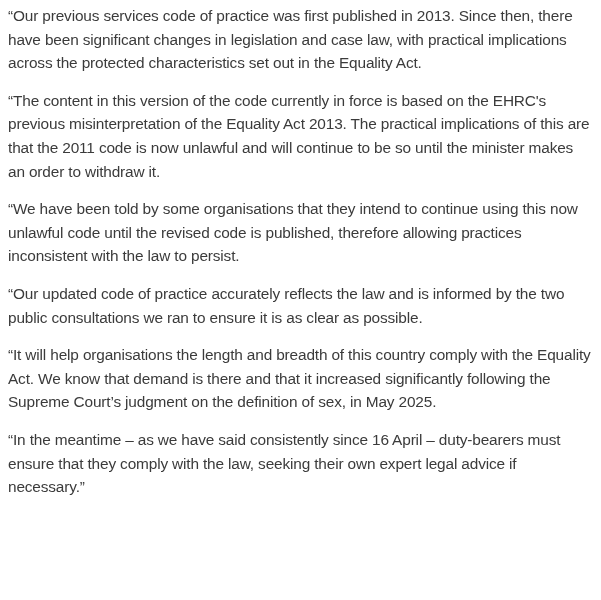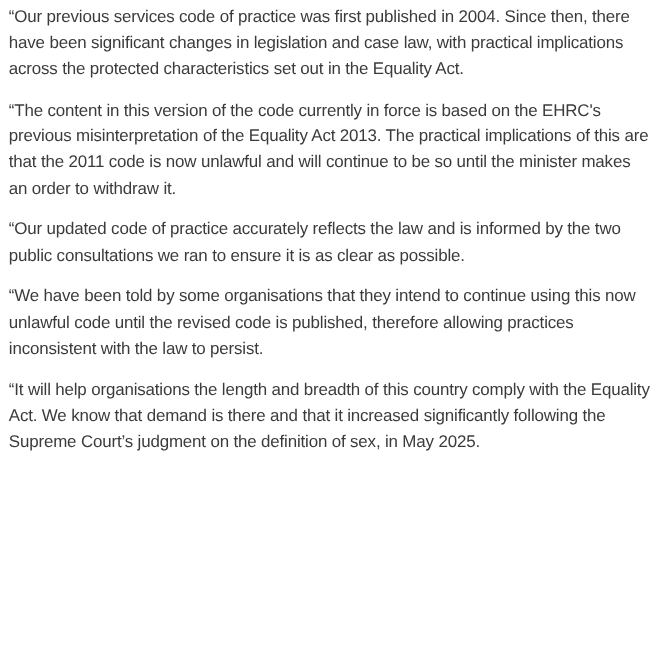--- a/index.html
+++ b/index.html
@@ -23,18 +23,19 @@
       line-height: 23.6px;
       color: #3b3b3b;
       margin: 0 0 14px 0;
       letter-spacing: -0.15px;
     }
   </style>
 </head>
 <body>
 
 <div class="article">
-  <p class="para">“Our previous services code of practice was first published in 2004. Since then, there have been significant changes in legislation and case law, with practical implications across the protected characteristics set out in the Equality Act.</p>
+  <p class="para">“Our previous services code of practice was first published in 2013. Since then, there have been significant changes in legislation and case law, with practical implications across the protected characteristics set out in the Equality Act.</p>
   <p class="para">“The content in this version of the code currently in force is based on the EHRC's previous misinterpretation of the Equality Act 2013. The practical implications of this are that the 2011 code is now unlawful and will continue to be so until the minister makes an order to withdraw it.</p>
+  <p class="para">“We have been told by some organisations that they intend to continue using this now unlawful code until the revised code is published, therefore allowing practices inconsistent with the law to persist.</p>
   <p class="para">“Our updated code of practice accurately reflects the law and is informed by the two public consultations we ran to ensure it is as clear as possible.</p>
-  <p class="para">“We have been told by some organisations that they intend to continue using this now unlawful code until the revised code is published, therefore allowing practices inconsistent with the law to persist.</p>
   <p class="para">“It will help organisations the length and breadth of this country comply with the Equality Act. We know that demand is there and that it increased significantly following the Supreme Court’s judgment on the definition of sex, in May 2025.</p>
+  <p class="para">“In the meantime – as we have said consistently since 16 April – duty-bearers must ensure that they comply with the law, seeking their own expert legal advice if necessary.”</p>
 </div>
 
 </body></html>

